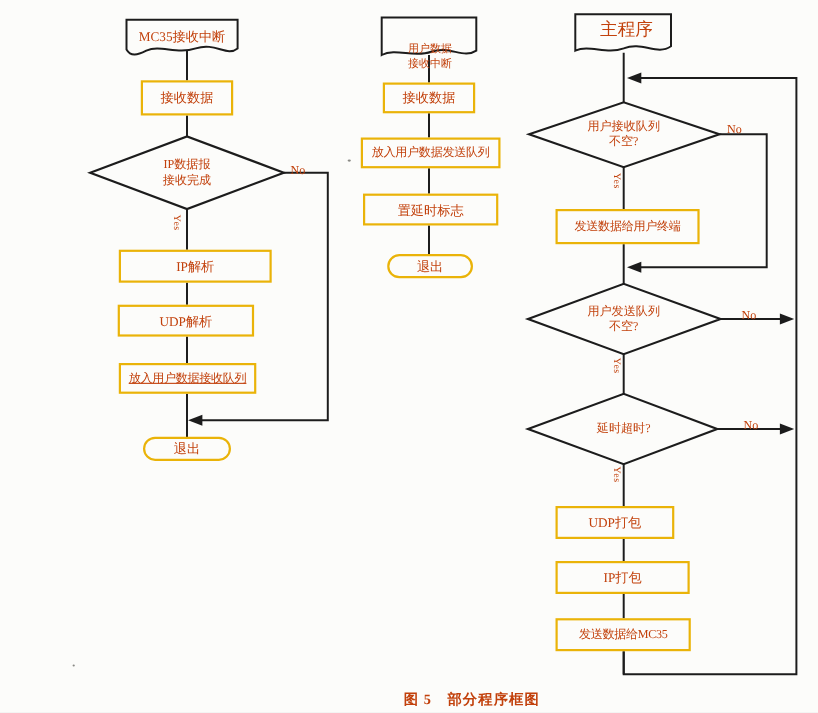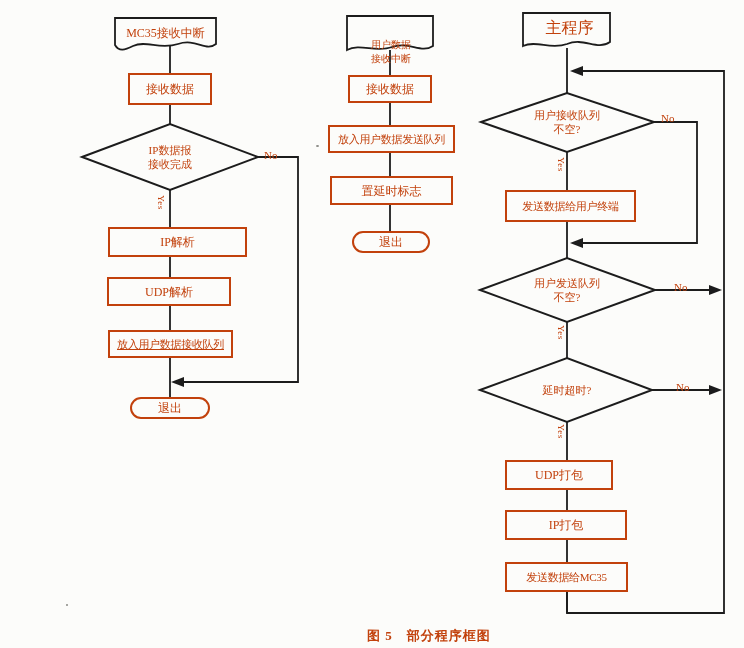--- a/index.html
+++ b/index.html
@@ -7,21 +7,21 @@
     position:relative;
     width:744px;height:648px;
     background:#fcfcfa;
     font-family:"Liberation Serif","DejaVu Serif",serif;
     color:#c2410c;
     overflow:hidden;
   }
   #wires{position:absolute;left:0;top:0;width:744px;height:648px;}
   .node{
     position:absolute;
-    border:2px solid #c2410c;
+    border:2px solid #eab308;
     background:#fcfcfa;
     display:flex;align-items:center;justify-content:center;
     text-align:center;box-sizing:border-box;
     font-size:12px;line-height:14px;
   }
   .node.longtext{font-size:11px;letter-spacing:-0.3px;}
   .pill{border-radius:11px;}
   .freetext{
     position:absolute;
     display:flex;flex-direction:column;align-items:center;justify-content:center;

